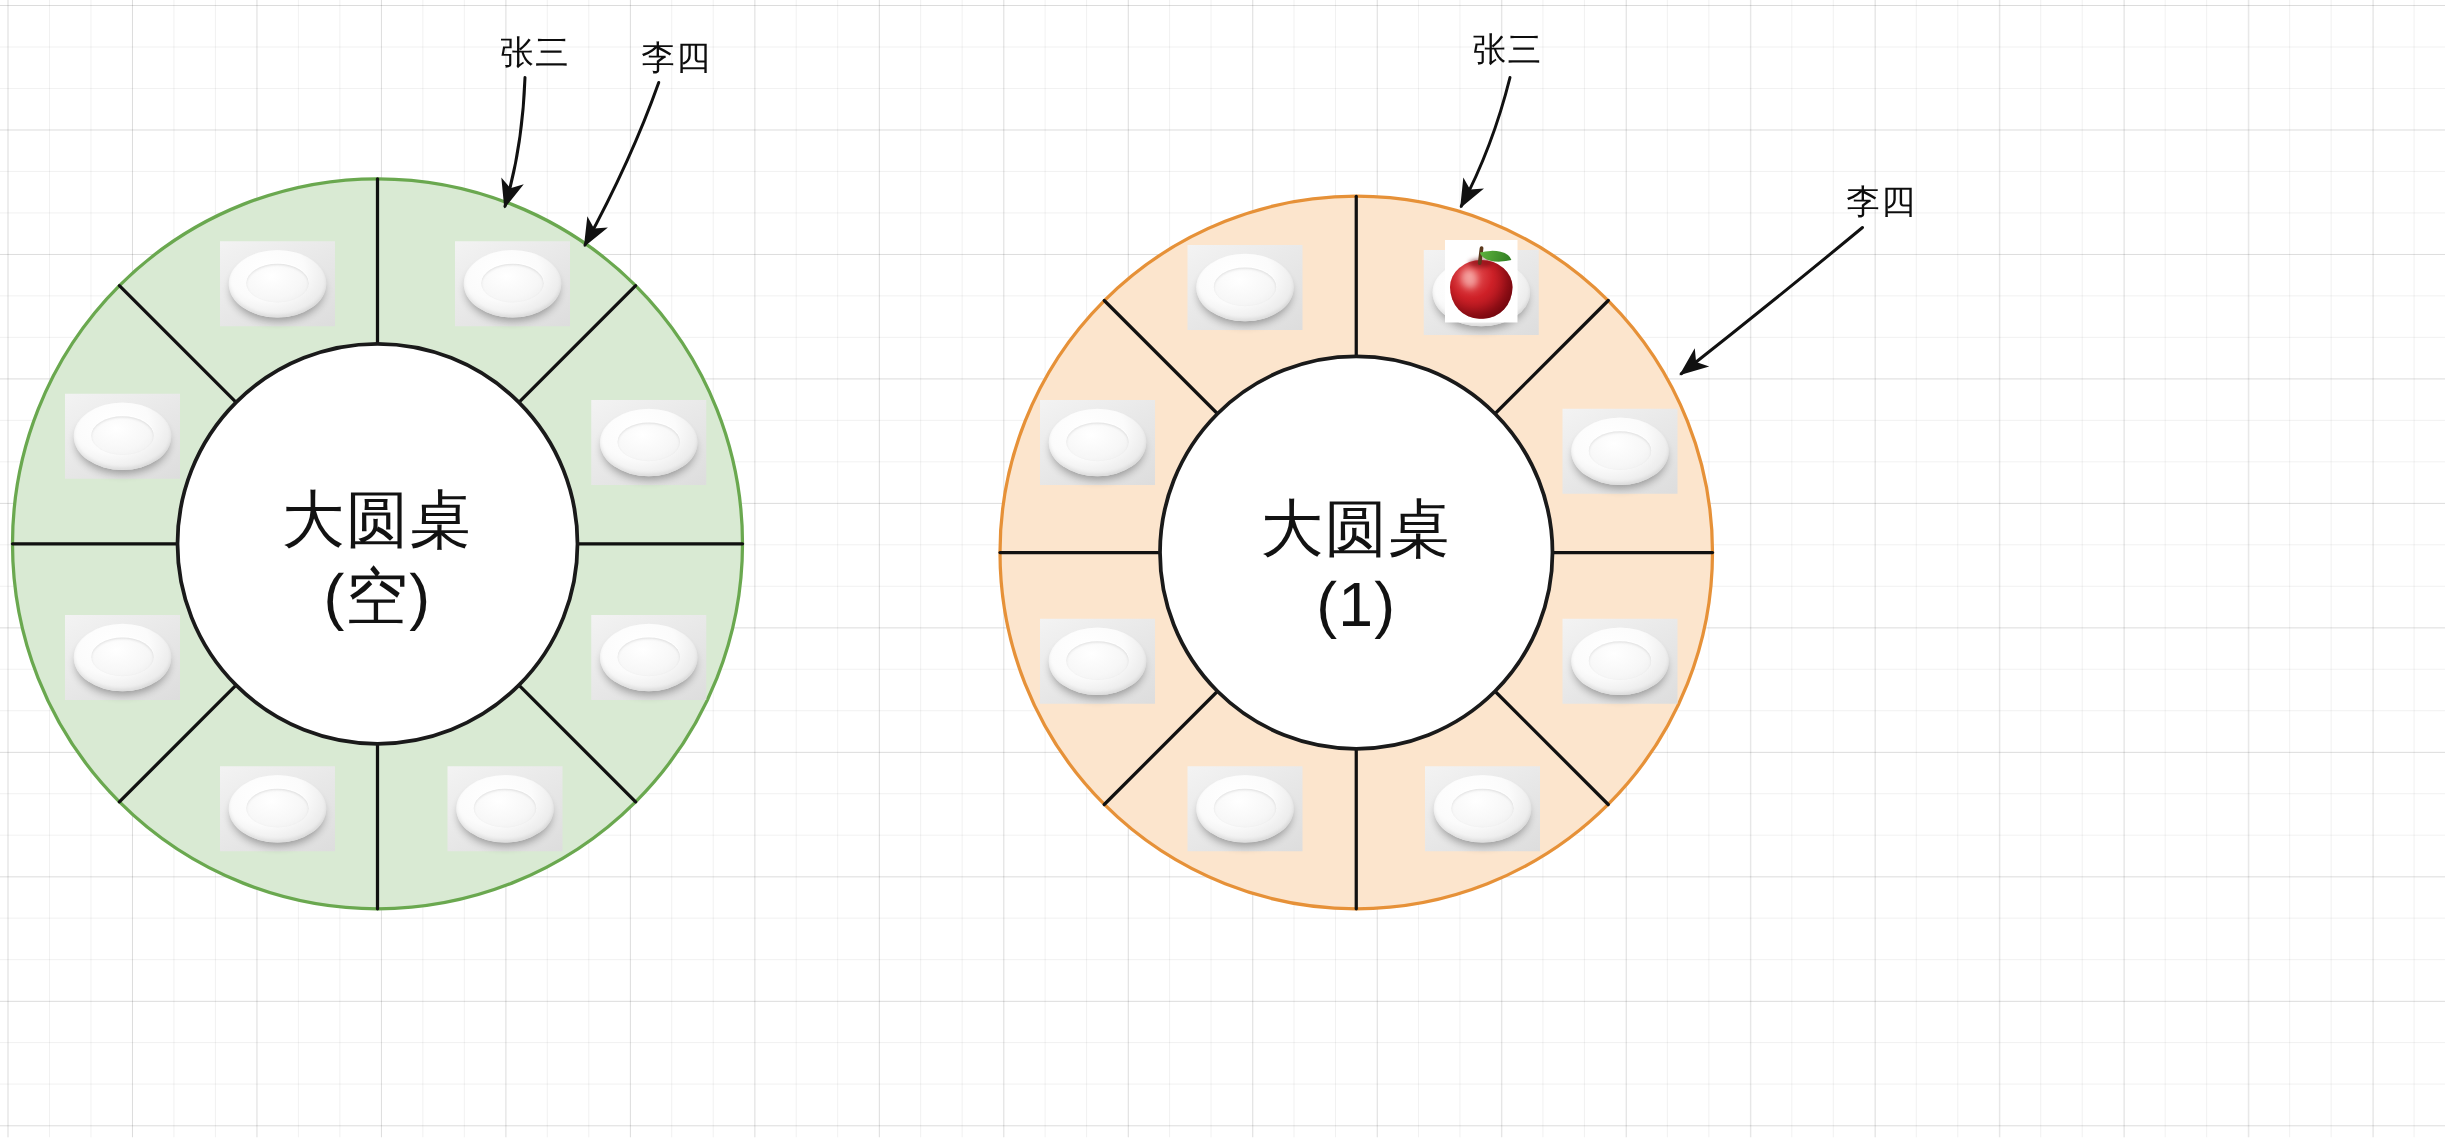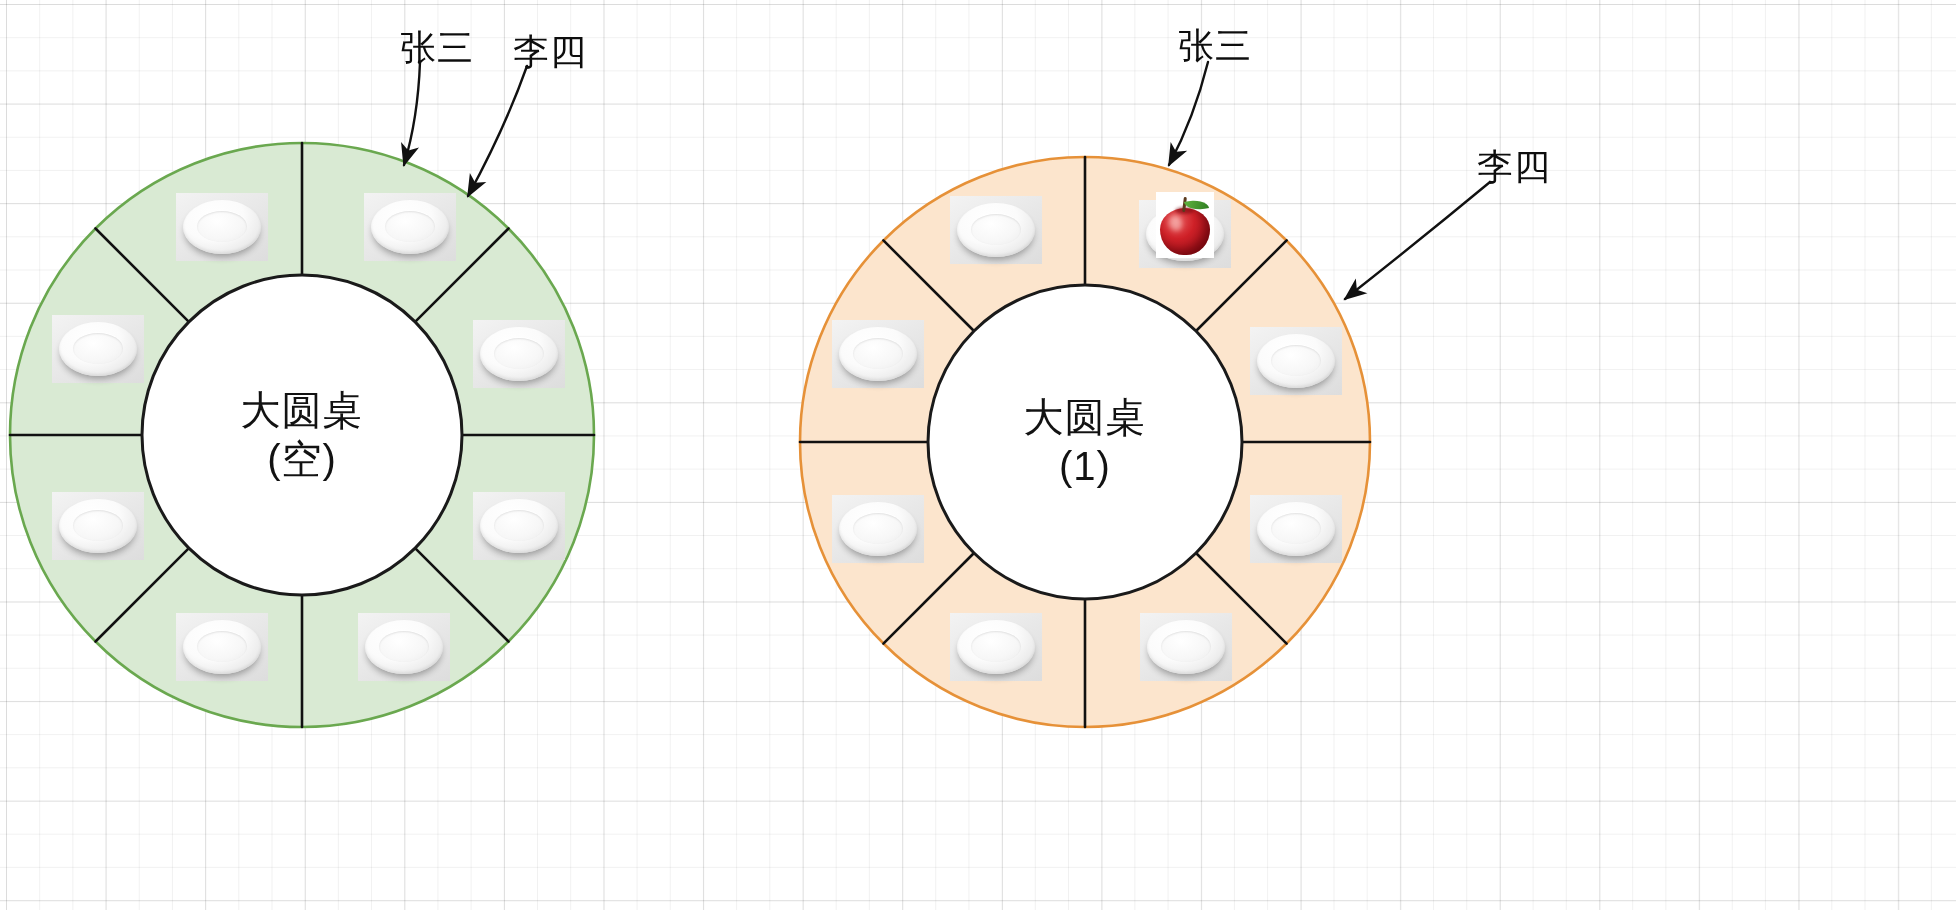--- a/index.html
+++ b/index.html
@@ -93,30 +93,30 @@
   .apple-leaf {
     position: absolute;
     left: 29px; top: 7px;
     width: 23px; height: 12px;
     background: linear-gradient(120deg,#5fb33e 0%,#2f7d22 100%);
     border-radius: 0 100% 0 100%;
     transform: rotate(-14deg);
   }
   .ann-label {
     position: absolute;
-    font-size: 36px;
+    font-size: 27px;
     color: #0d0d0d;
     white-space: nowrap;
     letter-spacing: 1px;
   }
   .table-title {
     position: absolute;
     text-align: center;
     color: #121212;
-    font-size: 40px;
+    font-size: 50px;
     line-height: 1.22;
     white-space: nowrap;
     letter-spacing: 1px;
   }
 </style>
 </head>
 <body>
 
 <div id="canvas">
 

